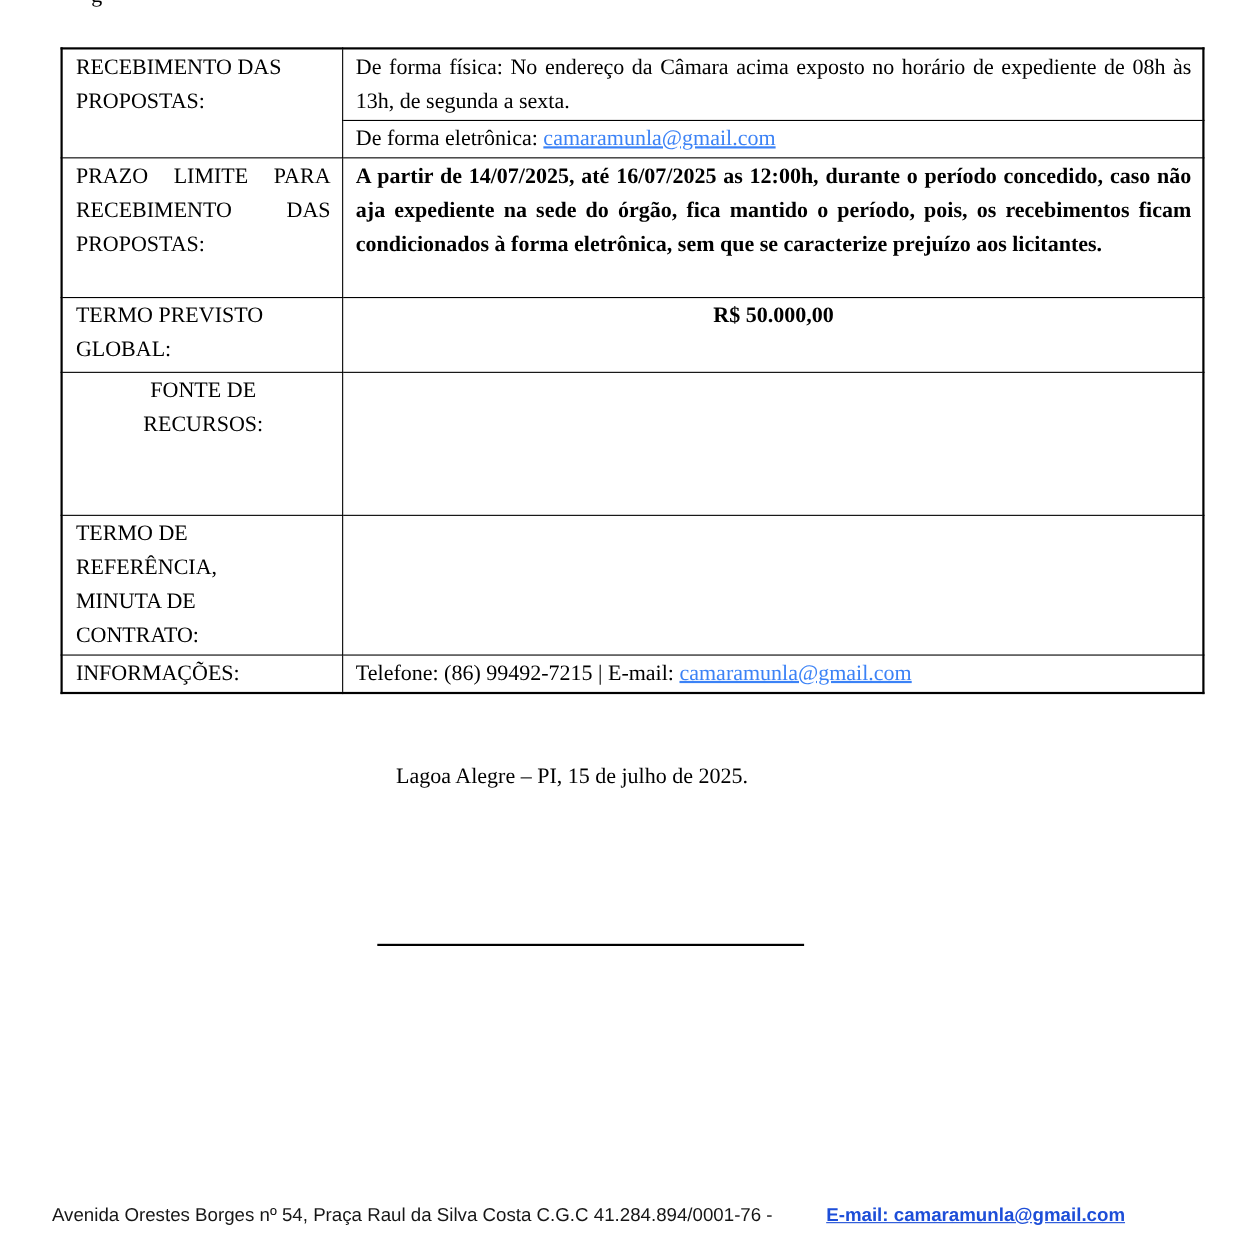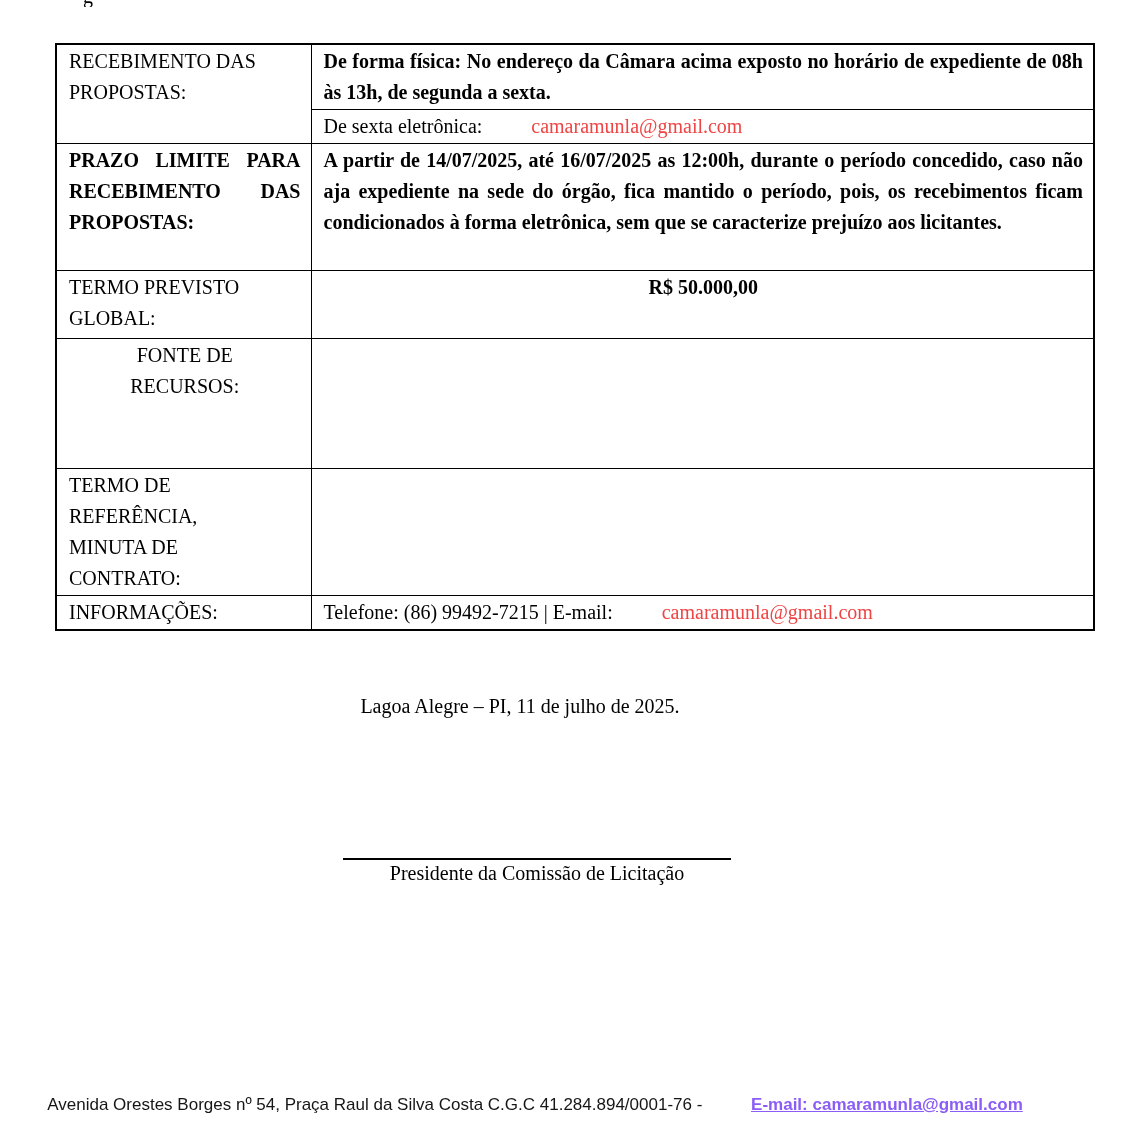--- a/index.html
+++ b/index.html
@@ -23,36 +23,36 @@
   }
   table.doc-table td{
     border:1.5px solid #000;
     padding:1px 10px 1px 12px;
     vertical-align:top;
     overflow:hidden;
   }
   td.label-cell{padding:1px 4px 1px 8px;white-space:pre-line;}
   .col-label{width:255px;}
   .col-value{width:783px;}
-  .justify{text-align:justify;font-weight:bold;}
+  .justify{text-align:justify;}
   .bold{font-weight:bold;}
   .v-top{vertical-align:top;}
   .v-mid{vertical-align:middle;}
   .v-bot{vertical-align:bottom;text-align:center;}
   tr.tr-r1a{height:62px;}
   tr.tr-r1b{height:33px;}
   tr.tr-r2{height:127px;}
   tr.tr-r3{height:68px;}
   tr.tr-r4{height:130px;}
   tr.tr-r5{height:117px;margin-top:45px;}
   tr.tr-r6{height:30px;}
   td.recebimento-label{padding-top:12px;}
   td.valor-cell{padding-bottom:5px;}
   td.fonte-label{padding-bottom:5px;}
-  a.link{color:#ef4444;cursor:pointer;margin-left:44px;}
+  a.link{color:#3b82f6;text-decoration:underline;cursor:pointer;}
 
   
   .date-line{
     position:absolute;top:691px;left:0;width:1040px;
     text-align:center;font-size:20px;line-height:31px;
   }
 
   
   .signature-block{
     position:absolute;top:858px;left:0;width:1074px;text-align:center;
@@ -60,21 +60,21 @@
   }
   .sig-line{width:388px;border-top:2px solid #000;margin:0 auto;}
   .sig-name{font-weight:bold;margin-top:6px;}
 
   
   .page-footer{
     position:absolute;top:1094px;left:0;width:1070px;text-align:center;
     font-family:"Liberation Sans","DejaVu Sans",sans-serif;
     font-size:17px;line-height:21px;color:#161616;
   }
-  .page-footer .footer-email{font-weight:bold;text-decoration:underline;color:#8b5cf6;margin-left:44px;}
+  .page-footer .footer-email{font-weight:bold;text-decoration:underline;color:#1d4ed8;margin-left:44px;}
 </style>
 </head>
 <body>
 
 <div class="top-fragment">
   <span>g</span>
 </div>
 
 <div class="doc-table-wrap">
   <table class="doc-table">
@@ -84,21 +84,21 @@
       </colgroup>
     <tbody>
       <tr class="tr-r1a">
         <td class="label-cell v-mid recebimento-label" rowspan="2">RECEBIMENTO DAS PROPOSTAS:</td>
         <td class="justify v-top">
           <span>De forma física: No endereço da Câmara acima exposto no horário de expediente de 08h às 13h, de segunda a sexta.</span>
         </td>
       </tr>
       <tr class="tr-r1b">
         <td class="v-mid">
-          <span>De sexta eletrônica: </span><a class="link">camaramunla@gmail.com</a>
+          <span>De forma eletrônica: </span><a class="link">camaramunla@gmail.com</a>
         </td>
       </tr>
       <tr class="tr-r2">
         <td class="label-cell justify v-top">PRAZO LIMITE PARA RECEBIMENTO DAS PROPOSTAS:</td>
         <td class="bold justify v-top">A partir de 14/07/2025, até 16/07/2025 as 12:00h, durante o período concedido, caso não aja expediente na sede do órgão, fica mantido o período, pois, os recebimentos ficam condicionados à forma eletrônica, sem que se caracterize prejuízo aos licitantes.</td>
       </tr>
       <tr class="tr-r3">
         <td class="label-cell v-top">TERMO PREVISTO GLOBAL:</td>
         <td class="bold v-bot valor-cell">R$ 50.000,00</td>
       </tr>
@@ -117,22 +117,21 @@
       <tr class="tr-r6">
         <td class="label-cell v-mid">INFORMAÇÕES:</td>
         <td class="v-mid">
           <span>Telefone: (86) 99492-7215 | E-mail: </span><a class="link">camaramunla@gmail.com</a>
         </td>
       </tr>
     </tbody>
   </table>
 </div>
 
-<div class="date-line">Lagoa Alegre – PI, 11 de julho de 2025.</div>
+<div class="date-line">Lagoa Alegre – PI, 15 de julho de 2025.</div>
 
 <div class="signature-block">
   <div class="sig-line"></div>
-  <div>Presidente da Comissão de Licitação</div>
 </div>
 
 <div class="page-footer">
   <span>Avenida Orestes Borges nº 54, Praça Raul da Silva Costa C.G.C 41.284.894/0001-76 - </span><span class="footer-email">E-mail: camaramunla@gmail.com</span>
 </div>
 
 </body></html>

